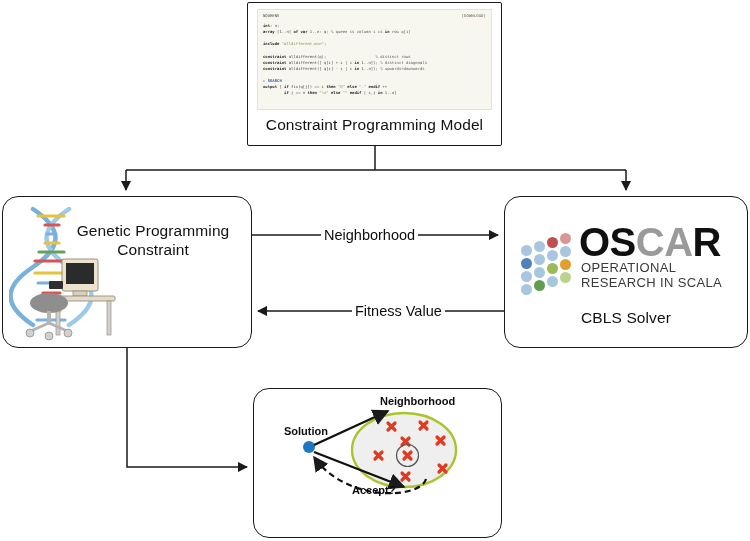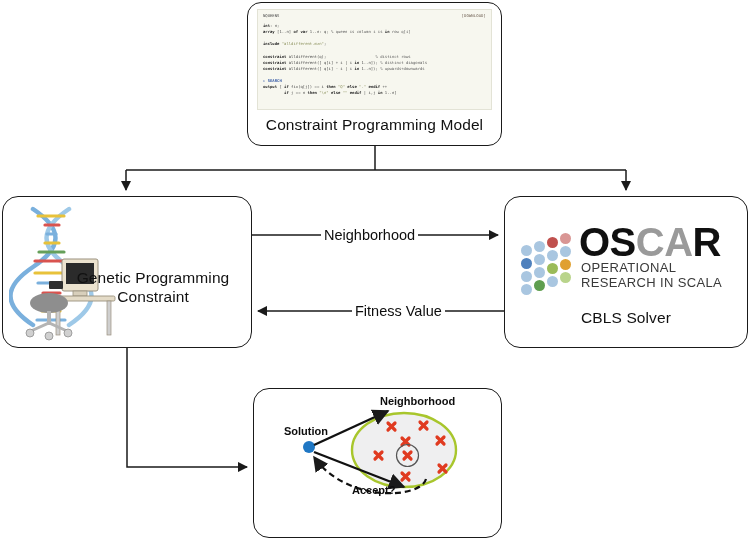--- a/index.html
+++ b/index.html
@@ -39,21 +39,21 @@
     border-radius: 16px;
     box-sizing: border-box;
   }
 
   
   #node-cp {
     left: 247px;
     top: 2px;
     width: 255px;
     height: 144px;
-    border-radius: 14px;
+    border-radius: 2px;
   }
   .cp-code {
     position: absolute;
     left: 9px;
     top: 6px;
     right: 9px;
     height: 101px;
     background: #f7f7ef;
     border: 1px solid #e3e3d6;
     box-sizing: border-box;
@@ -99,21 +99,20 @@
     width: 250px;
     height: 152px;
   }
   #gp-label {
     top: 24px;
     left: 62px;
     right: 10px;
     text-align: center;
     font-size: 15.5px;
     line-height: 19px;
-    margin-top: 47px;
   }
   .gp-art {
     position: absolute;
     left: 6px;
     top: 6px;
     width: 118px;
     height: 140px;
   }
 
   

